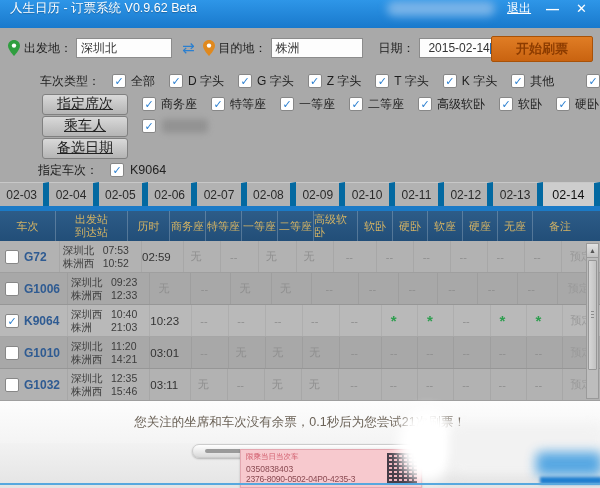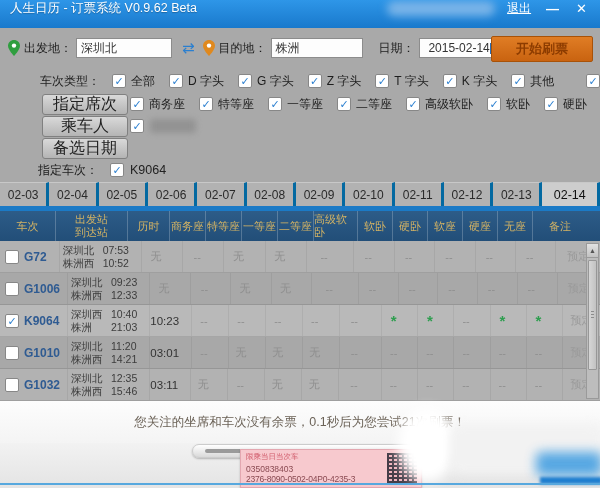--- a/index.html
+++ b/index.html
@@ -41,29 +41,29 @@
     color:#8d3c00;font-size:13px;font-weight:bold;display:flex;align-items:center;justify-content:center;cursor:pointer;}
 
   .cb{width:12px;height:12px;background:#fff;border:1px solid #878787;border-radius:2px;flex:none;
       display:inline-flex;align-items:center;justify-content:center;
       font-size:11px;font-weight:bold;color:#2a7fd0;line-height:10px;cursor:pointer;}
   .opt{display:inline-flex;align-items:center;gap:5px;margin-right:14px;cursor:pointer;white-space:nowrap;}
   .opt .t{font-size:12px;color:#1d1d1d;}
   .autogrp{margin-left:18px;}
 
   .graybtn{width:84px;height:19px;background:linear-gradient(#d9d9d9,#b4b4b4);
-    border:1px solid #808080;border-radius:3px;font-size:16px;color:#222;
-    display:flex;align-items:center;justify-content:center;margin-right:2px;cursor:pointer;flex:none;}
+    border:1px solid #808080;border-radius:3px;font-size:14px;color:#222;
+    display:flex;align-items:center;justify-content:center;margin-right:14px;cursor:pointer;flex:none;text-decoration:underline;}
   .blur-passenger{width:46px;height:14px;border-radius:3px;background:#8d8d8d;filter:blur(3px);opacity:.8;margin-left:6px;}
   .trainno-val{font-size:12.5px;color:#222;margin-left:6px;}
 
   
   .tabs{left:0;top:182px;width:600px;height:24px;display:flex;background:#9d9d9d;}
   .tab{flex:1;display:flex;align-items:center;justify-content:center;font-size:12px;color:#2a2a2a;
-       background:#b2b2b2;border-right:3px solid #0369a1;border-top:1px solid #c8c8c8;cursor:pointer;box-sizing:border-box;}
+       background:#b2b2b2;border-right:6px solid #0369a1;border-top:1px solid #c8c8c8;cursor:pointer;box-sizing:border-box;}
   .tab.active{flex:1.18;background:#cdcdcd;font-size:12.5px;color:#111;}
   .tabs-bar{left:0;top:206px;width:600px;height:5px;background:#1b7ac6;}
 
   
   .thead{left:0;top:211px;width:600px;height:30px;background:linear-gradient(#2d5c88,#224e78);
          display:flex;align-items:stretch;}
   .hcell{display:flex;flex-direction:column;align-items:center;justify-content:center;
          color:#d2b264;font-size:11px;box-sizing:border-box;line-height:1.15;}
   .hcell + .hcell{border-left:1px solid rgba(255,255,255,.22);}
   .tbody{left:0;top:241px;width:600px;height:160px;background:#a9a9a9;}
@@ -324,20 +324,21 @@
       <div class="cell c-station" style="width: 72px;">
         <div class="stline">
           <span class="st">深圳北</span>
           <span class="tm">07:53</span>
         </div>
         <div class="stline">
           <span class="st">株洲西</span>
           <span class="tm">10:52</span>
         </div>
       </div>
+      <div class="cell c-dur" style="width: 42px;">02:59</div>
       <div class="cell" style="width: 36px;">无</div>
       <div class="cell" style="width: 36px;">--</div>
       <div class="cell" style="width: 36px;">无</div>
       <div class="cell" style="width: 36px;">无</div>
       <div class="cell" style="width: 44px;">--</div>
       <div class="cell" style="width: 35px;">--</div>
       <div class="cell" style="width: 35px;">--</div>
       <div class="cell" style="width: 35px;">--</div>
       <div class="cell" style="width: 35px;">--</div>
       <div class="cell" style="width: 35px;">--</div>

